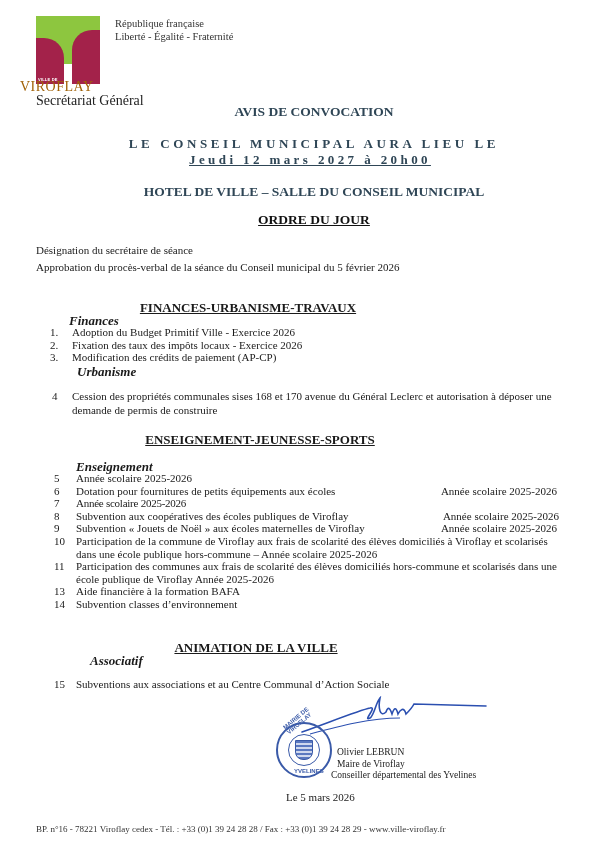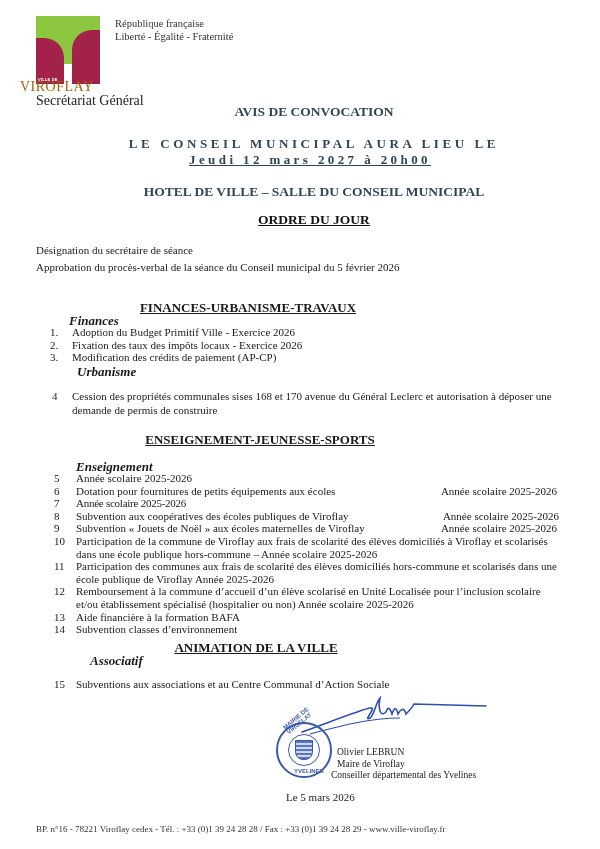--- a/index.html
+++ b/index.html
@@ -157,24 +157,20 @@
       </div>
     <div class="item">
         <span class="num">10</span>
         <span class="txt">Participation de la commune de Viroflay aux frais de scolarité des élèves domiciliés à Viroflay et scolarisés dans une école publique hors-commune – Année scolaire 2025-2026</span>
       </div>
     <div class="item">
         <span class="num">11</span>
         <span class="txt">Participation des communes aux frais de scolarité des élèves domiciliés hors-commune et scolarisés dans une école publique de Viroflay Année 2025-2026</span>
       </div>
     <div class="item">
-        <span class="num">12</span>
-        <span class="txt">Remboursement à la commune d’accueil d’un élève scolarisé en Unité Localisée pour l’inclusion scolaire et/ou établissement spécialisé (hospitalier ou non) Année scolaire 2025-2026</span>
-      </div>
-    <div class="item">
         <span class="num">13</span>
         <span class="txt">Aide financière à la formation BAFA</span>
       </div>
     <div class="item">
         <span class="num">14</span>
         <span class="txt">Subvention classes d’environnement</span>
       </div>
   </div>
 
   <div class="section-h" style="top:640px; left:8px;">ANIMATION DE LA VILLE</div>

